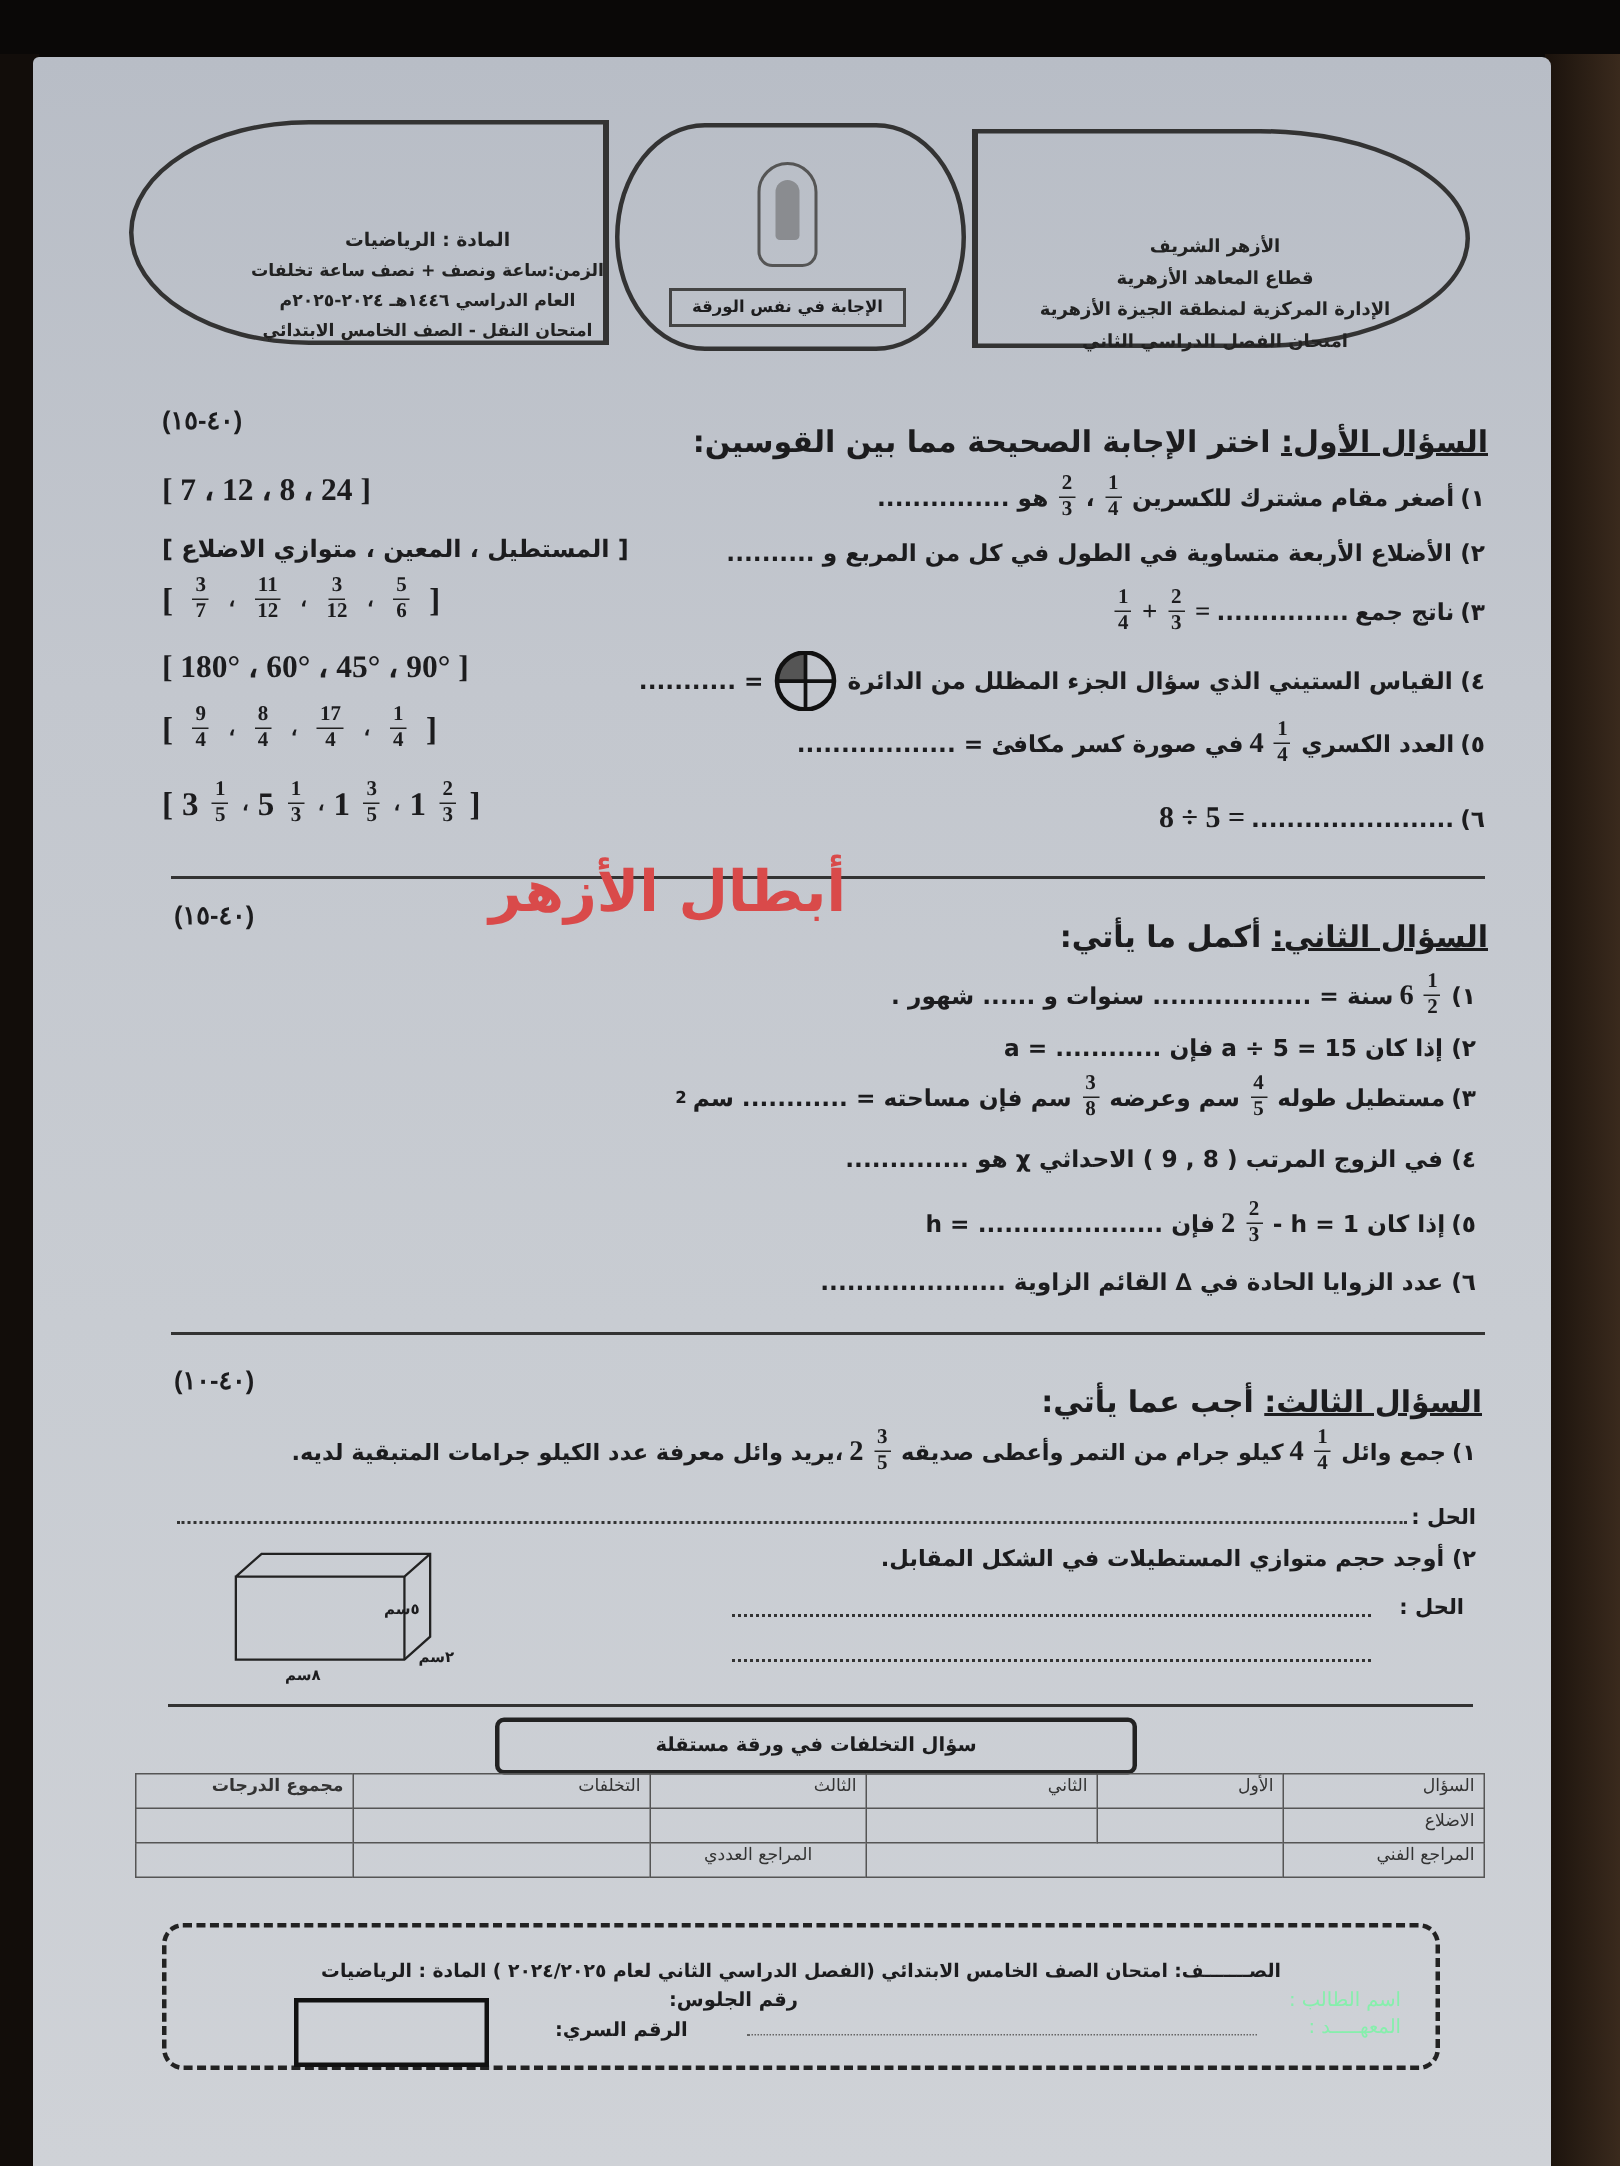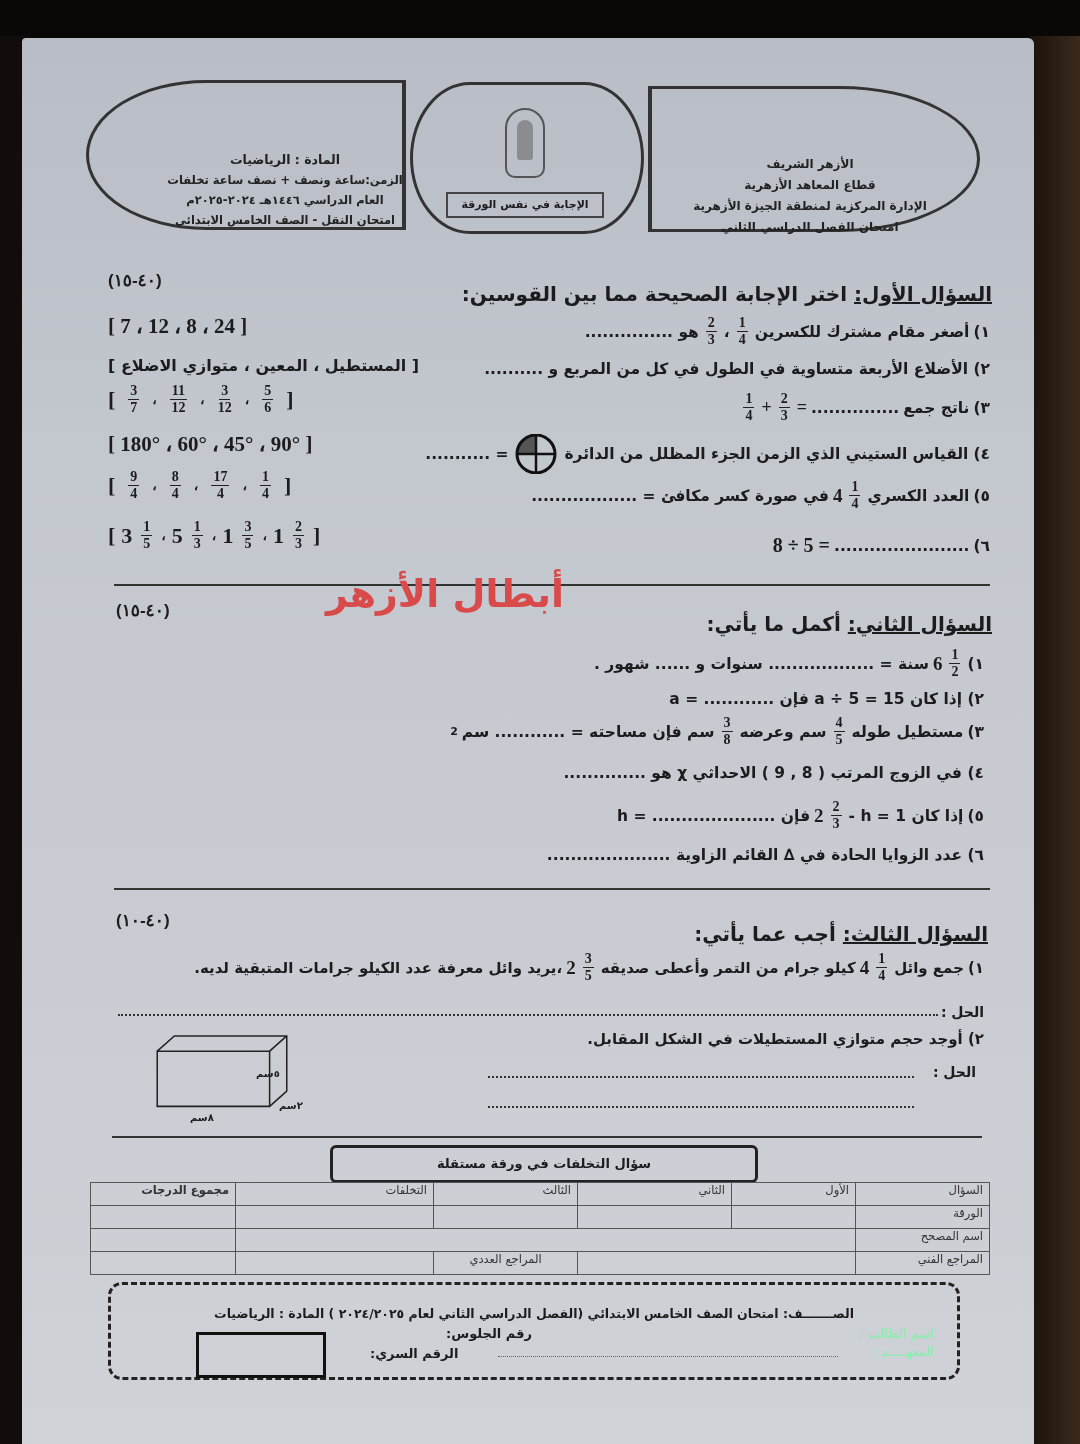--- a/index.html
+++ b/index.html
@@ -148,21 +148,21 @@
     <span style="font-size:14px;">،</span>
   <span class="frac">
       <span class="n">5</span>
       <span class="d">6</span>
     </span>
   <span>]</span>
 </div>
 
 <div class="abs line" style="right:90px; top:434px; display:flex; align-items:center; gap:5px;">
   <span>٤)</span>
-  <span>القياس الستيني الذي الزمن الجزء المظلل من الدائرة</span>
+  <span>القياس الستيني الذي سؤال الجزء المظلل من الدائرة</span>
   <svg class="circle-icon" width="46" height="40" viewBox="0 0 46 40">
     <path d="M23 20 L23 1 A19 19 0 0 0 4 20 Z" fill="#555"></path>
     <circle cx="23" cy="20" r="19" fill="none" stroke="#111" stroke-width="3"></circle>
     <line x1="23" y1="1" x2="23" y2="39" stroke="#111" stroke-width="2.5"></line>
     <line x1="4" y1="20" x2="42" y2="20" stroke="#111" stroke-width="2.5"></line>
   </svg>
   <span>= ...........</span>
 </div>
 <div class="abs choices" style="left:108px; top:432px;">[ 180° ، 60° ، 45° ، 90° ]</div>
 
@@ -344,30 +344,25 @@
   <tbody>
       <tr>
     <td style="width:134px;">السؤال</td>
     <td style="width:124px;">الأول</td>
     <td style="width:154px;">الثاني</td>
     <td style="width:144px;">الثالث</td>
     <td style="width:198px;">التخلفات</td>
     <td style="font-weight:bold;">مجموع الدرجات</td>
   </tr>
   <tr>
-    <td>الورقة</td>
-    <td></td>
-    <td></td>
-    <td></td>
-    <td></td>
-    <td></td>
-  </tr>
-  <tr>
-    <td>اسم المصحح</td>
-    <td colspan="4"></td>
+    <td>الاضلاع</td>
+    <td></td>
+    <td></td>
+    <td></td>
+    <td></td>
     <td></td>
   </tr>
   <tr>
     <td>المراجع الفني</td>
     <td colspan="2"></td>
     <td style="text-align:center;margin-top:34px;">المراجع العددي</td>
     <td></td>
     <td></td>
   </tr>
 </tbody>

